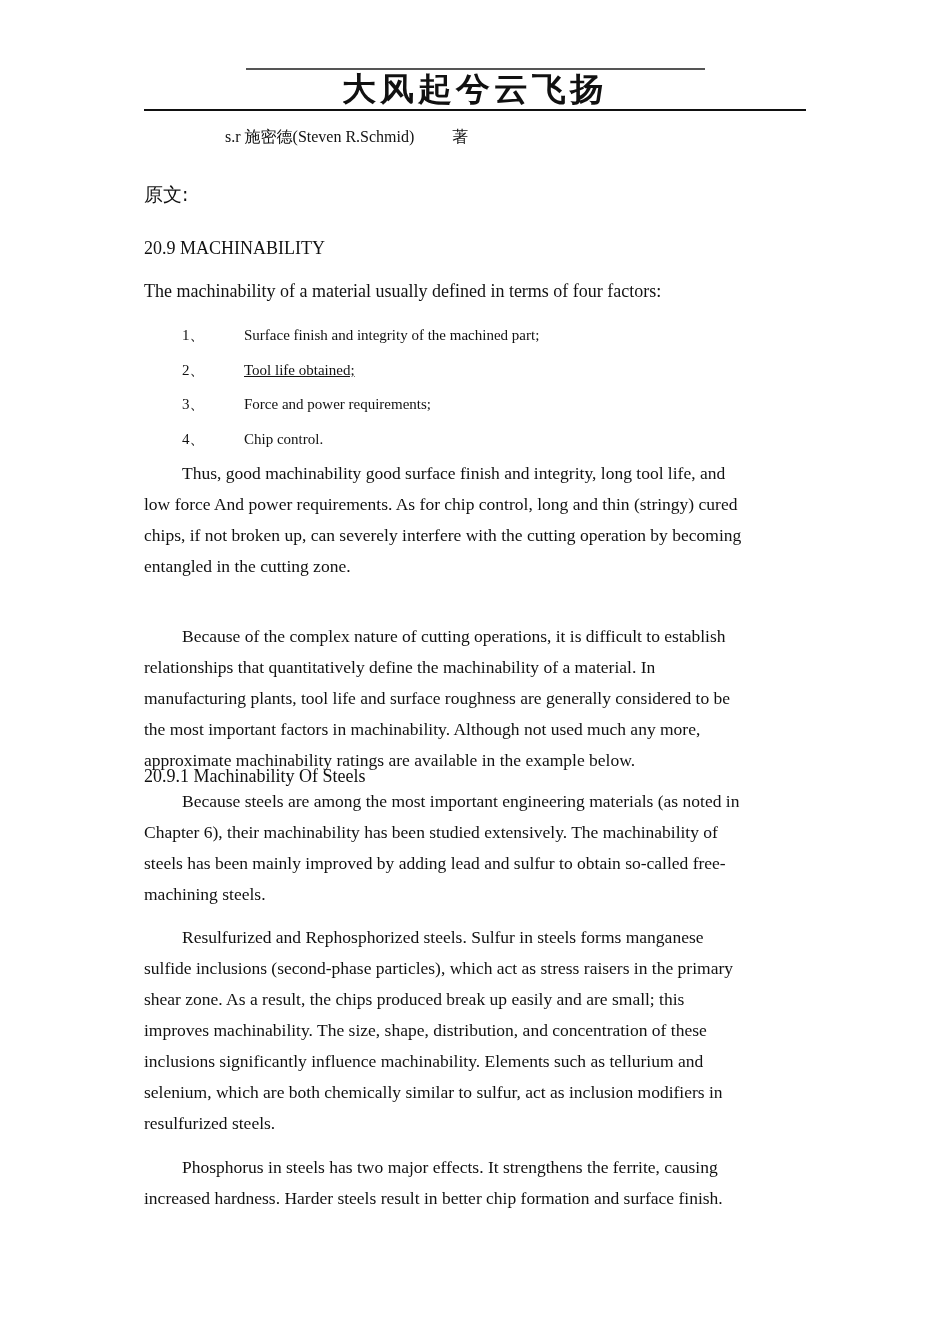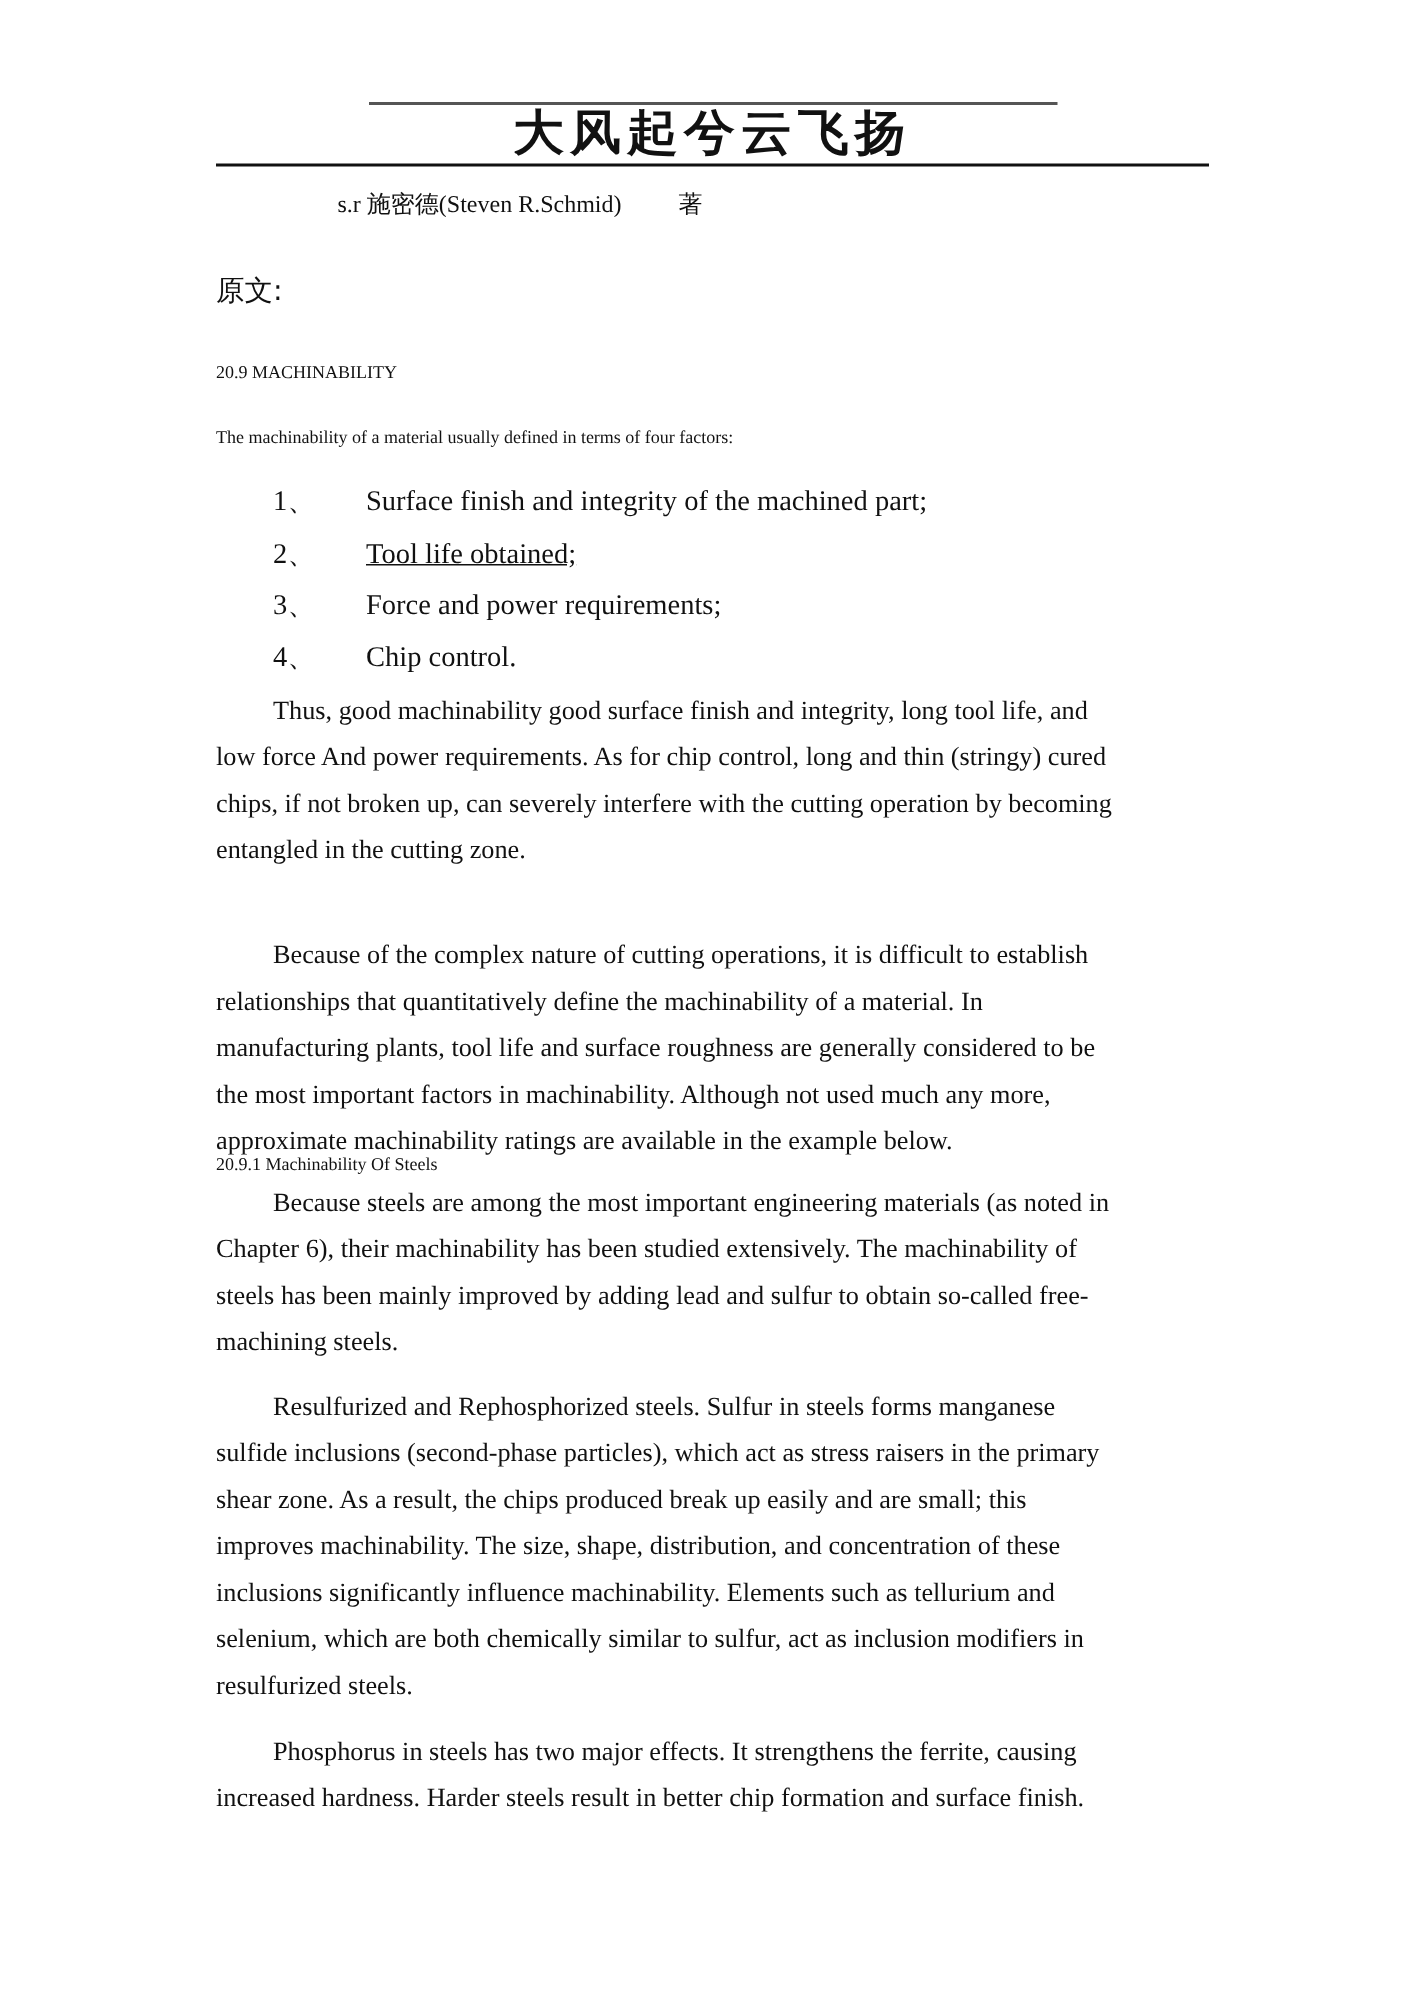--- a/index.html
+++ b/index.html
@@ -55,21 +55,21 @@
       left: 0;
       top: 43px;
       width: 662px;
       height: 2px;
       background: #111111;
     }
     .text {
       position: absolute;
       left: 144px;
       width: 660px;
-      font-size: 12px;
+      font-size: 18px;
       line-height: 31px;
       white-space: nowrap;
     }
     .author {
       position: absolute;
       left: 225px;
       top: 124px;
       font-size: 16px;
       line-height: 26px;
       white-space: pre;
@@ -81,21 +81,21 @@
       position: absolute;
       left: 144px;
       top: 180px;
       font-family: "DejaVu Sans", sans-serif;
       font-size: 19px;
       line-height: 28px;
     }
     .list-item {
       position: absolute;
       left: 182px;
-      font-size: 19px;
+      font-size: 15px;
       line-height: 26px;
       white-space: nowrap;
     }
     .list-item .num {
       display: inline-block;
       width: 62px;
     }
     .para {
       position: absolute;
       left: 144px;

